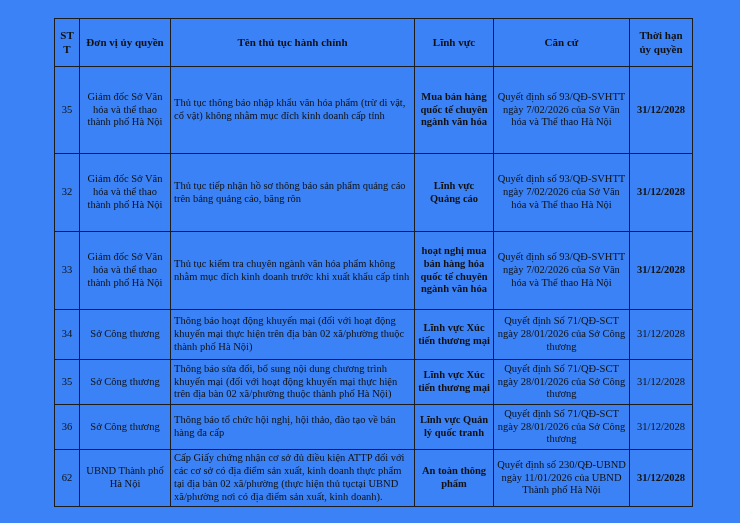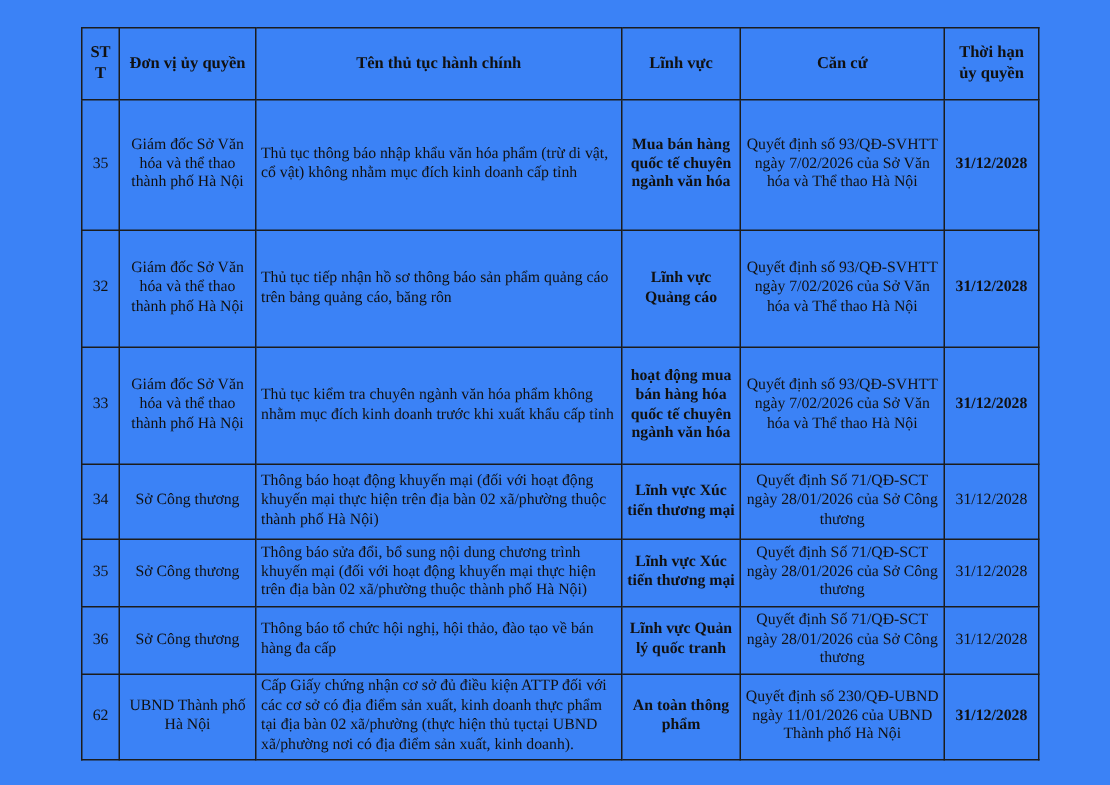--- a/index.html
+++ b/index.html
@@ -86,21 +86,21 @@
           <td class="cell-center">Giám đốc Sở Văn hóa và thể thao thành phố Hà Nội</td>
           <td class="cell-left">Thủ tục tiếp nhận hồ sơ thông báo sản phẩm quảng cáo trên bảng quảng cáo, băng rôn</td>
           <td class="cell-center bold">Lĩnh vực Quảng cáo</td>
           <td class="cell-center">Quyết định số 93/QĐ-SVHTT ngày 7/02/2026 của Sở Văn hóa và Thể thao Hà Nội</td>
           <td class="cell-center bold">31/12/2028</td>
         </tr>
         <tr>
           <td class="cell-center">33</td>
           <td class="cell-center">Giám đốc Sở Văn hóa và thể thao thành phố Hà Nội</td>
           <td class="cell-left">Thủ tục kiểm tra chuyên ngành văn hóa phẩm không nhằm mục đích kinh doanh trước khi xuất khẩu cấp tỉnh</td>
-          <td class="cell-center bold">hoạt động mua bán hàng hóa quốc tế chuyên ngành văn hóa</td>
+          <td class="cell-center bold">hoạt nghị mua bán hàng hóa quốc tế chuyên ngành văn hóa</td>
           <td class="cell-center">Quyết định số 93/QĐ-SVHTT ngày 7/02/2026 của Sở Văn hóa và Thể thao Hà Nội</td>
           <td class="cell-center bold">31/12/2028</td>
         </tr>
         <tr>
           <td class="cell-center">34</td>
           <td class="cell-center">Sở Công thương</td>
           <td class="cell-left">Thông báo hoạt động khuyến mại (đối với hoạt động khuyến mại thực hiện trên địa bàn 02 xã/phường thuộc thành phố Hà Nội)</td>
           <td class="cell-center bold">Lĩnh vực Xúc tiến thương mại</td>
           <td class="cell-center">Quyết định Số 71/QĐ-SCT ngày 28/01/2026 của Sở Công thương</td>
           <td class="cell-center">31/12/2028</td>

